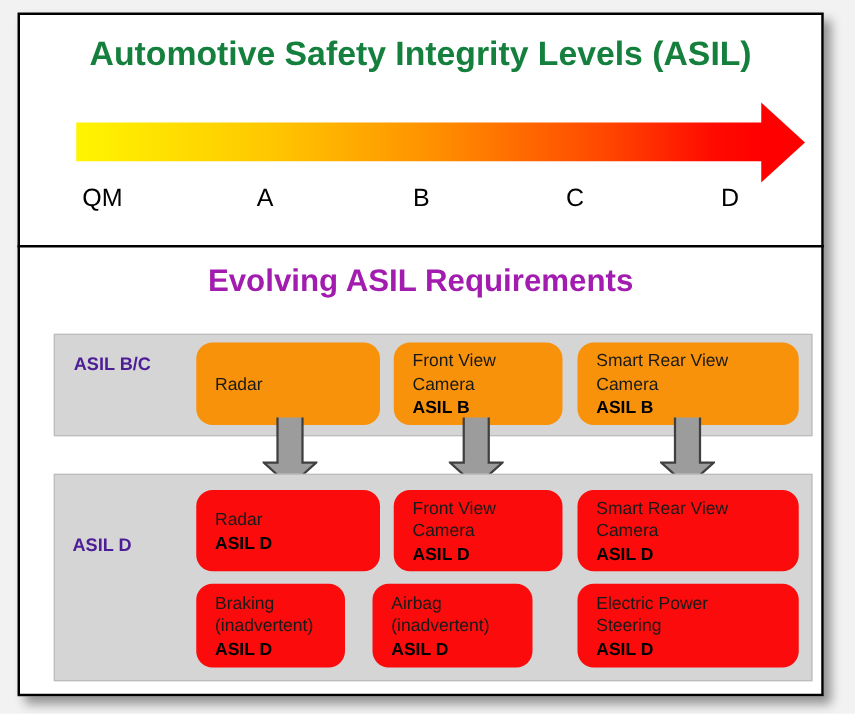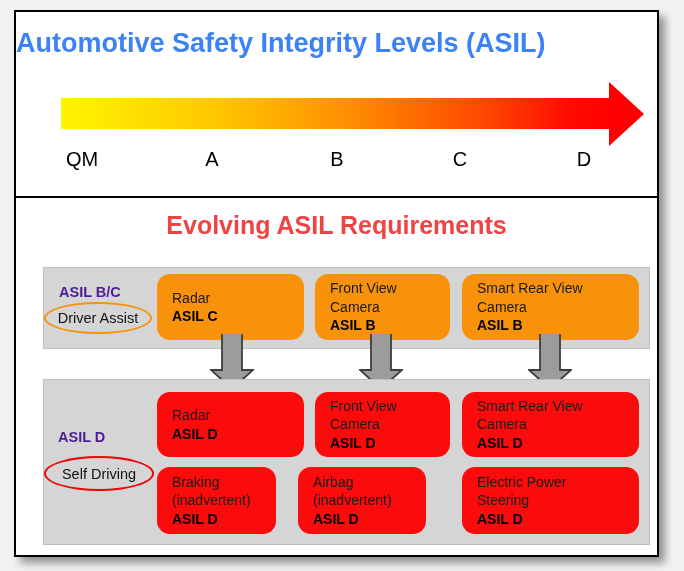--- a/index.html
+++ b/index.html
@@ -11,21 +11,21 @@
     position:relative;width:684px;height:571px;
     background:#f2f2f2;overflow:hidden;
   }
   .frame{
     position:absolute;left:14px;top:10px;width:645px;height:547px;
     background:#ffffff;border:2px solid #000;box-sizing:border-box;
     box-shadow:6px 6px 8px rgba(0,0,0,0.40);
   }
   .main-title{
     position:absolute;left:0;top:16px;width:100%;
-    font-size:27px;font-weight:700;color:#3b82f6;
+    text-align:center;font-size:27px;font-weight:700;color:#15803d;
     letter-spacing:0px;
   }
   
   .arrow-shaft{
     position:absolute;left:45px;top:86px;width:549px;height:31px;
     background:linear-gradient(90deg,#FFF500 0%,#FFC800 28%,#FF9000 52%,#FF4400 78%,#FF0A00 93%,#FF0000 100%);
   }
   .arrow-head{
     position:absolute;left:593px;top:70px;width:0;height:0;
     border-top:32px solid transparent;
@@ -38,21 +38,21 @@
   }
   .level-label{
     position:absolute;top:136px;transform:translateX(-50%);
     font-size:20px;color:#000;
   }
   .divider{
     position:absolute;left:-2px;top:184px;width:645px;height:2px;background:#000;
   }
   .section-title{
     position:absolute;left:0;top:199px;width:100%;
-    text-align:center;font-size:25px;font-weight:700;color:#ef4444;
+    text-align:center;font-size:25px;font-weight:700;color:#a21caf;
   }
   .panel{
     position:absolute;left:27px;width:607px;
     background:#D5D5D5;border:1px solid #bdbdbd;box-sizing:border-box;
   }
   .panel-bc{top:255px;height:82px;}
   .panel-d{top:367px;height:166px;}
   .panel-level{
     position:absolute;font-size:14.5px;font-weight:700;color:#4c1d95;white-space:nowrap;
   }
@@ -94,27 +94,23 @@
     <span class="level-label" style="left:321px">B</span>
     <span class="level-label" style="left:444px">C</span>
     <span class="level-label" style="left:568px">D</span>
 
     <div class="divider"></div>
 
     <div class="section-title">Evolving ASIL Requirements</div>
 
     <div class="panel panel-bc"></div>
     <div class="panel-level" style="left:43px;top:272px">ASIL B/C</div>
-    <div class="cat-ellipse orange" style="left:28px;top:290px;width:108px;height:32px">
-      <span class="cat-label">Driver Assist</span>
-    </div>
 
     <div class="cbox orange" style="left:141px;top:262px;width:147px;height:66px">
       <div class="name">Radar</div>
-      <div class="asil">ASIL C</div>
     </div>
     <div class="cbox orange" style="left:299px;top:262px;width:135px;height:66px">
       <div class="name">Front View
 Camera</div>
       <div class="asil">ASIL B</div>
     </div>
     <div class="cbox orange" style="left:446px;top:262px;width:177px;height:66px">
       <div class="name">Smart Rear View
 Camera</div>
       <div class="asil">ASIL B</div>
@@ -125,23 +121,20 @@
     </svg>
     <svg class="down-arrow" style="left:343px" viewBox="0 0 44 57">
       <polygon points="12,-3 32,-3 32,36 43,36 22,55 1,36 12,36" fill="#9C9C9C" stroke="#3F3F3F" stroke-width="1.8"></polygon>
     </svg>
     <svg class="down-arrow" style="left:512px" viewBox="0 0 44 57">
       <polygon points="12,-3 32,-3 32,36 43,36 22,55 1,36 12,36" fill="#9C9C9C" stroke="#3F3F3F" stroke-width="1.8"></polygon>
     </svg>
 
     <div class="panel panel-d"></div>
     <div class="panel-level" style="left:42px;top:417px">ASIL D</div>
-    <div class="cat-ellipse red" style="left:28px;top:444px;width:110px;height:35px">
-      <span class="cat-label">Self Driving</span>
-    </div>
 
     <div class="cbox red" style="left:141px;top:380px;width:147px;height:65px">
       <div class="name">Radar</div>
       <div class="asil">ASIL D</div>
     </div>
     <div class="cbox red" style="left:299px;top:380px;width:135px;height:65px">
       <div class="name">Front View
 Camera</div>
       <div class="asil">ASIL D</div>
     </div>

